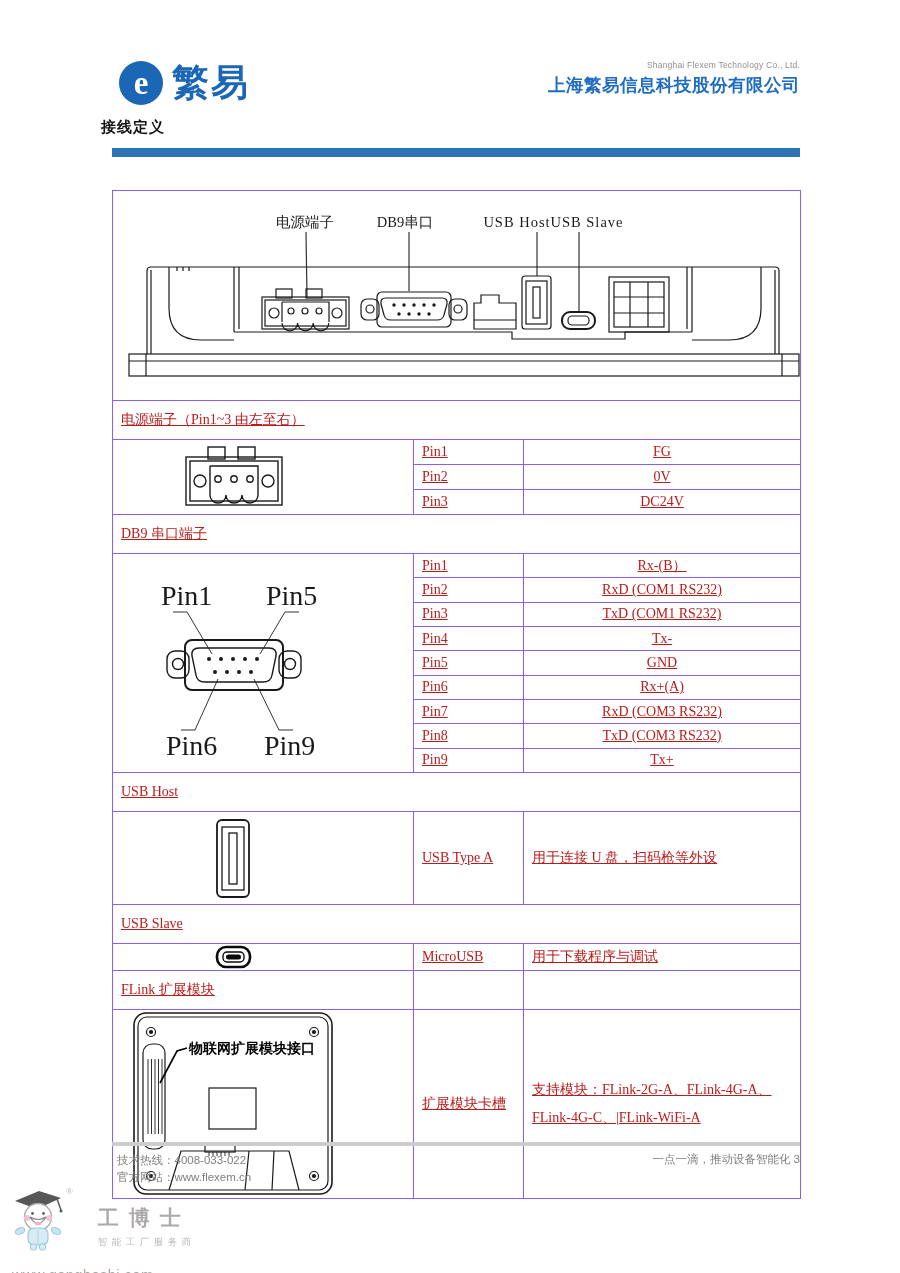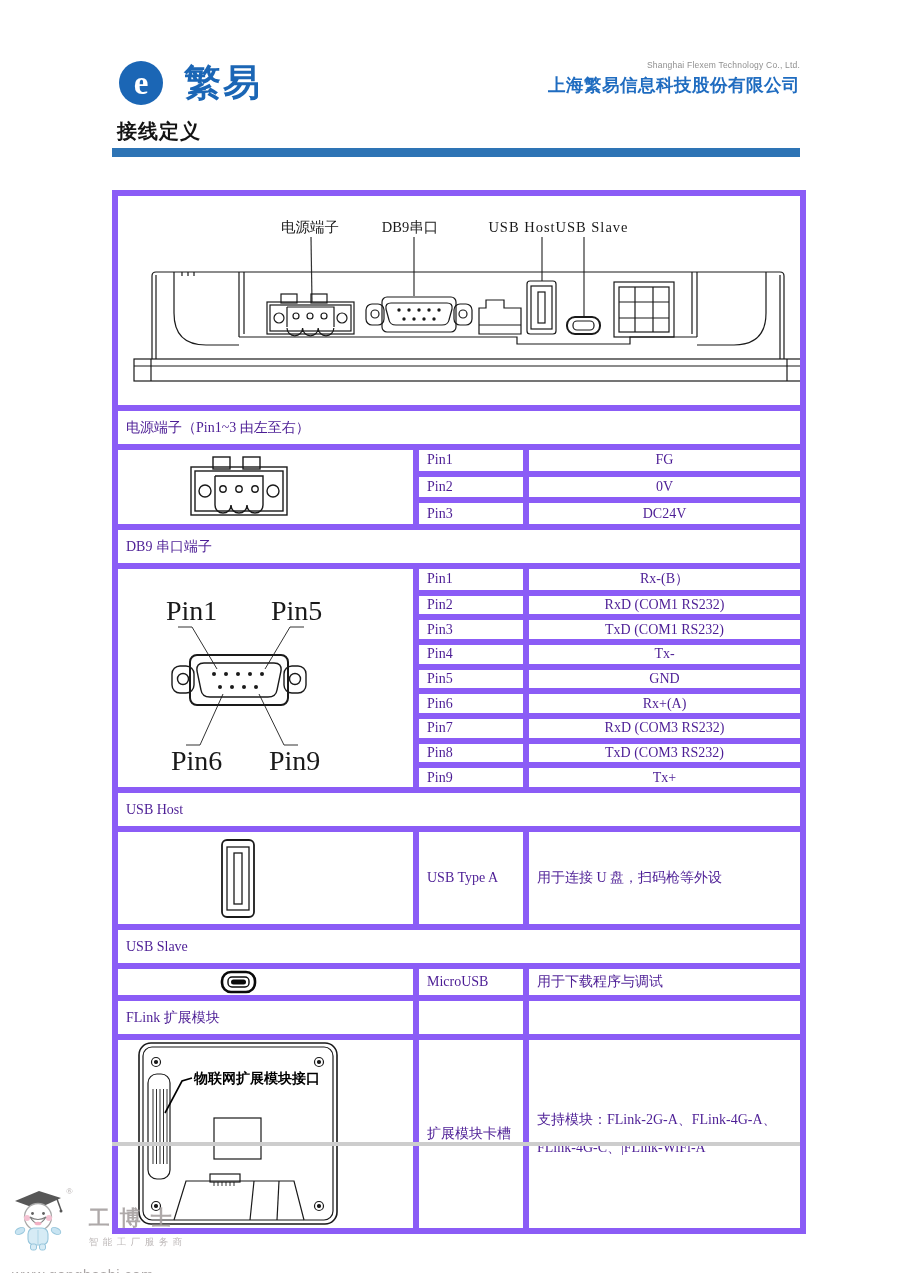--- a/index.html
+++ b/index.html
@@ -2,51 +2,51 @@
 <html><head>
 <meta charset="utf-8">
 <style>
   * { margin:0; padding:0; box-sizing:border-box; }
   body { background:#e8e8e8; font-family:"Liberation Serif","DejaVu Serif",serif; }
   .page { position:relative; width:900px; height:1273px; background:#fff; margin:0 auto; overflow:hidden; }
 
   
   .hdr-logo { position:absolute; left:118px; top:58px; display:flex; align-items:center; }
   .hdr-logo svg { display:block; }
-  .hdr-logo .logo-cn { font-family:"DejaVu Sans","Liberation Sans",sans-serif; font-weight:bold; font-size:37px; color:#1b66b5; margin-left:20px; letter-spacing:2px; }
+  .hdr-logo .logo-cn { font-family:"DejaVu Sans","Liberation Sans",sans-serif; font-weight:bold; font-size:37px; color:#1b66b5; margin-left:8px; letter-spacing:2px; }
   .hdr-company { position:absolute; right:100px; top:60px; text-align:right; font-family:"Liberation Sans","DejaVu Sans",sans-serif; }
   .hdr-company .en { font-size:8.5px; color:#8f8f8f; letter-spacing:.2px; }
   .hdr-company .cn { font-size:17.5px; font-weight:bold; color:#1f6cc0; margin-top:3px; letter-spacing:.5px; }
 
-  .page-title { position:absolute; left:117px; top:118px; font-family:"DejaVu Sans","Liberation Sans",sans-serif; font-weight:bold; font-size:20px; color:#141414; letter-spacing:1px; }
+  .page-title { position:absolute; left:101px; top:118px; font-family:"DejaVu Sans","Liberation Sans",sans-serif; font-weight:bold; font-size:15px; color:#141414; letter-spacing:1px; }
   .title-bar { position:absolute; left:112px; top:148px; width:688px; height:9px; background:#2e74b5; }
 
   
   .tbl-wrap { position:absolute; left:112px; top:190px; width:688px; }
   table.main { border-collapse:collapse; table-layout:fixed; width:688px; }
-  table.main td { border:6px solid #8b5cf6; font-size:14px; color:#4c1d95; vertical-align:middle; padding:1px 8px; overflow:hidden; }
+  table.main td { border:1px solid #8b5cf6; font-size:14px; color:#b91c1c; vertical-align:middle; padding:1px 8px; overflow:hidden;text-decoration:underline; }
   td.sec { height:39px; padding-left:6px; }
   td.pin { height:24px; }
   td.val { height:24px;text-align:center; }
   td.pic { padding:0; }
   td.diagram-cell { padding:0; height:207px; }
   .cjk-desc { line-height:2; }
   svg { display:block; }
   svg text { font-family:"Liberation Serif","DejaVu Serif",serif; }
 
   
   .foot-line { position:absolute; left:112px; top:1142px; width:688px; height:4px; background:#cdcdcd; }
   .footer { position:absolute; left:117px; top:1152px; width:683px; font-family:"Liberation Sans","DejaVu Sans",sans-serif; font-size:11.5px; color:#7f7f7f; }
   .footer .fl { float:left; line-height:17px; }
   .footer .fr { float:right; line-height:15px; }
 
   
   .wm { position:absolute; left:12px; top:1186px; width:360px; opacity:.85; }
   .wm-row { display:flex; align-items:flex-start; }
-  .wm-texts { margin-left:16px; margin-top:18px; }
+  .wm-texts { margin-left:25px; margin-top:18px; }
   .wm-name { font-family:"Liberation Serif","DejaVu Serif",serif; font-weight:bold; font-size:21px; color:#a19b9b; letter-spacing:10px; }
   .wm-sub { font-size:9.5px; color:#b3adad; letter-spacing:4.5px; margin-top:4px; font-family:"Liberation Sans",sans-serif; }
   .wm-url { font-family:"Liberation Sans","DejaVu Sans",sans-serif; font-size:14.5px; color:#9b9595; margin-top:15px; letter-spacing:.5px; }
 </style>
 </head>
 <body>
 
 <div class="page">
 
   <div class="hdr-logo">
@@ -344,20 +344,27 @@
         </svg>
       </td>
       <td>扩展模块卡槽</td>
       <td class="cjk-desc">支持模块：FLink-2G-A、FLink-4G-A、FLink-4G-C、|FLink-WiFi-A</td>
     </tr>
   </tbody>
       </table>
   </div>
 
   <div class="foot-line"></div>
+  <div class="footer">
+    <div class="fl">
+      <div>技术热线：4008-033-022</div>
+      <div>官方网站：www.flexem.cn</div>
+    </div>
+    <div class="fr">一点一滴，推动设备智能化 3</div>
+  </div>
 
   <div class="wm">
     <div class="wm-row">
       <svg width="54" height="66" viewBox="0 0 54 66">
         <polygon points="3,15 27,5 49,12 25,23" fill="#3a3a3a"></polygon>
         <line x1="45" y1="13" x2="49" y2="24" stroke="#3a3a3a" stroke-width="1.5"></line>
         <circle cx="49" cy="25" r="1.5" fill="#3a3a3a"></circle>
         <circle cx="26" cy="31" r="13.5" fill="#fefefe" stroke="#9a9a9a" stroke-width="1.3"></circle>
         <circle cx="20.5" cy="27.5" r="1.4" fill="#444"></circle>
         <circle cx="31.5" cy="27.5" r="1.4" fill="#444"></circle>

